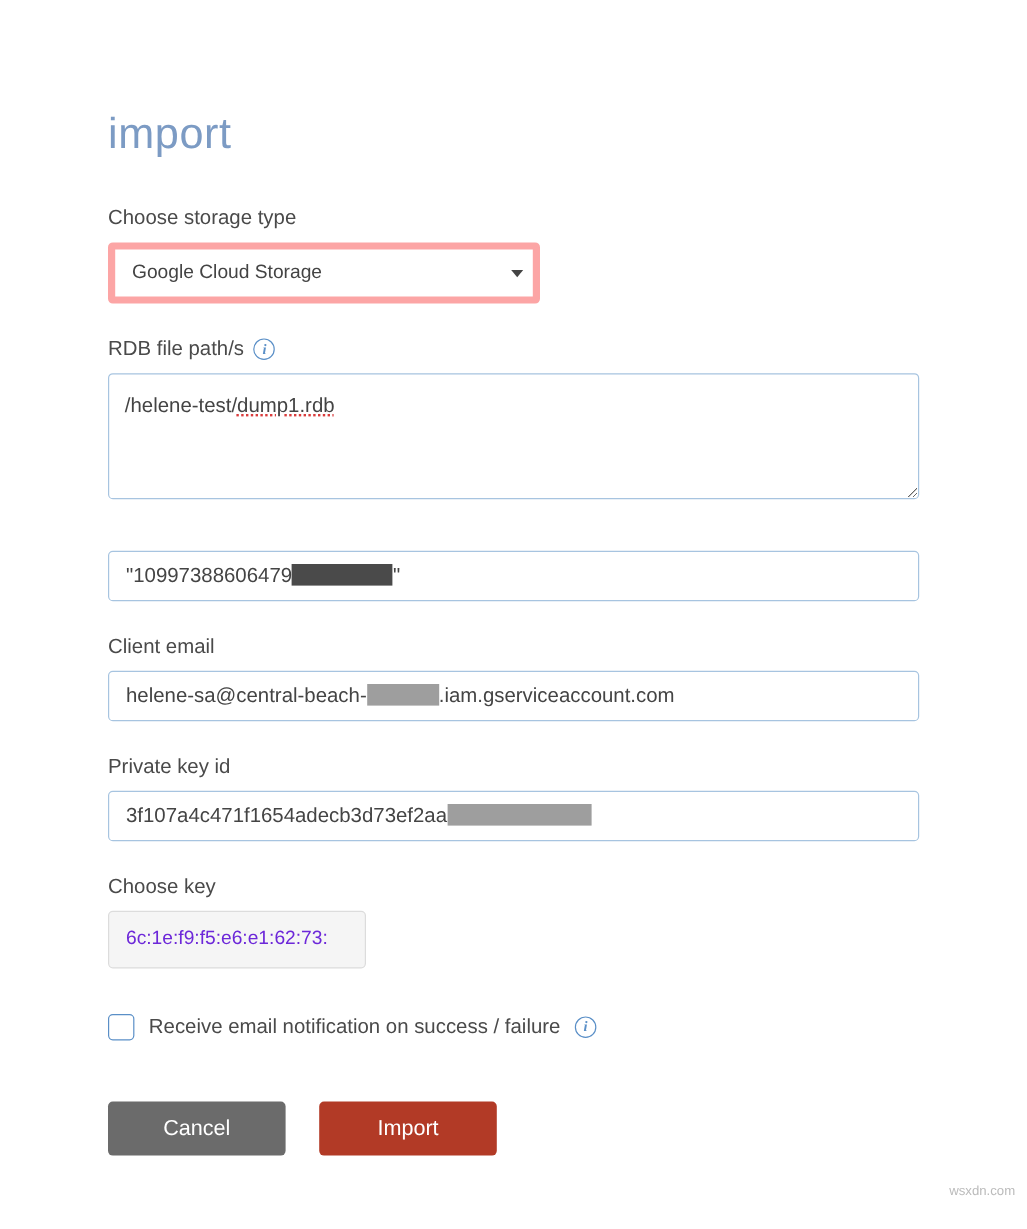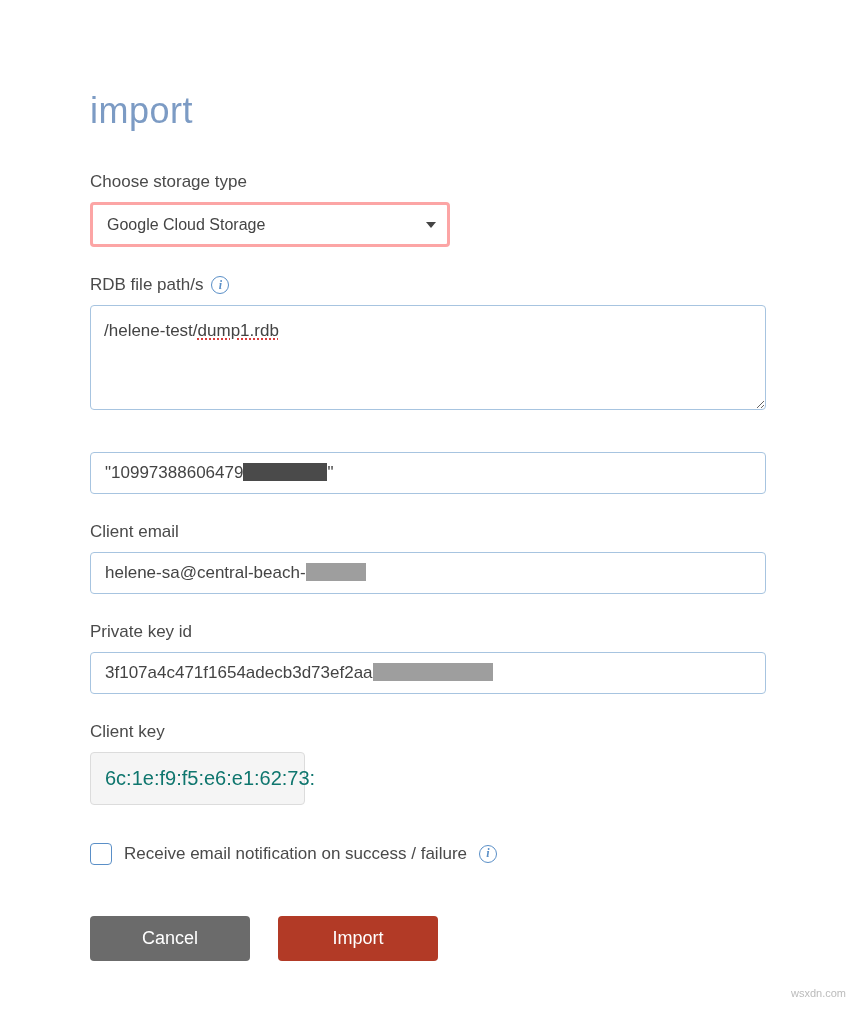--- a/index.html
+++ b/index.html
@@ -52,21 +52,21 @@
     }
     .select-wrap {
       position: relative;
       width: 360px;
     }
     select {
       width: 100%;
       padding: 11px 14px;
       font-size: 16px;
       color: #444;
-      border: 3px solid #fca5a5;
+      border: 6px solid #fca5a5;
       border-radius: 4px;
       background: #fff;
       appearance: none;
       -webkit-appearance: none;
       cursor: pointer;
     }
     .select-wrap::after {
       content: "";
       position: absolute;
       right: 14px;
@@ -116,22 +116,22 @@
       display: inline-block;
       background: #9e9e9e;
       height: 18px;
       vertical-align: middle;
       position: relative;
       top: -1px;
     }
     .private-key-box {
       width: 215px;
       padding: 14px 14px;
-      font-size: 20px;
-      color: #0f766e;
+      font-size: 16px;
+      color: #6d28d9;
       border: 1px solid #dcdcdc;
       border-radius: 4px;
       background: #f5f5f5;
       font-family: inherit;
     }
     .checkbox-row {
       display: flex;
       align-items: center;
       gap: 12px;
       margin-top: 38px;
@@ -148,21 +148,21 @@
     .checkbox-label {
       font-size: 17px;
       color: #4a4a4a;
     }
     .button-row {
       display: flex;
       gap: 28px;
     }
     .btn {
       padding: 12px 0;
-      width: 160px;
+      width: 148px;
       font-size: 18px;
       border: none;
       border-radius: 4px;
       cursor: pointer;
       font-family: inherit;
       text-align: center;
       color: #fff;
     }
     .btn-cancel {
       background: #6b6b6b;
@@ -220,33 +220,34 @@
       <span class="redact" style="width:84px;"></span>
       <span>"</span>
   </div>
 </div>
 
 <div class="form-group">
   <label class="label">Client email</label>
   <div class="input-text">
     <span>helene-sa@central-beach-</span>
       <span class="redact-gray" style="width:60px;"></span>
+      <span>.iam.gserviceaccount.com</span>
   </div>
 </div>
 
 <div class="form-group">
   <label class="label">Private key id</label>
   <div class="input-text">
     <span>3f107a4c471f1654adecb3d73ef2aa</span>
       <span class="redact-gray" style="width:120px;"></span>
   </div>
 </div>
 
 <div class="form-group">
-  <label class="label">Client key</label>
+  <label class="label">Choose key</label>
   <div class="private-key-box">6c:1e:f9:f5:e6:e1:62:73:</div>
 </div>
 
 <div class="checkbox-row">
   <div class="checkbox"></div>
   <span class="checkbox-label">Receive email notification on success / failure</span>
   <span class="info-icon">i</span>
 </div>
 
 <div class="button-row">

